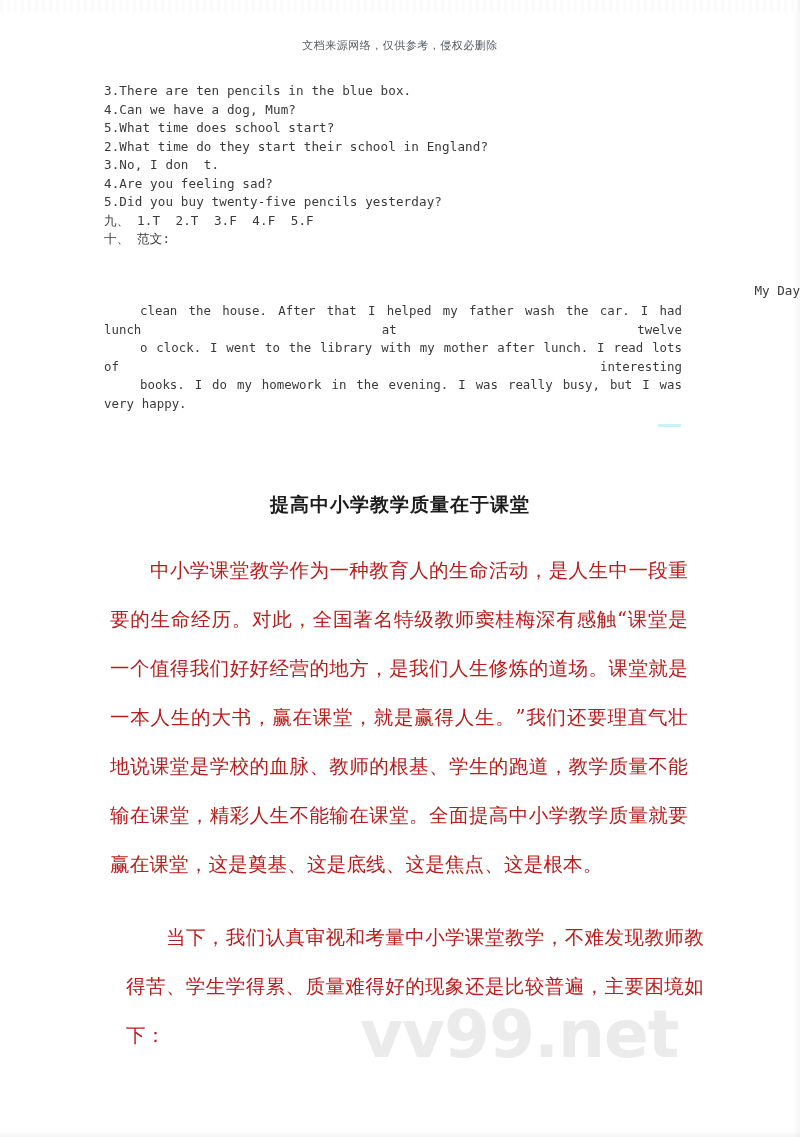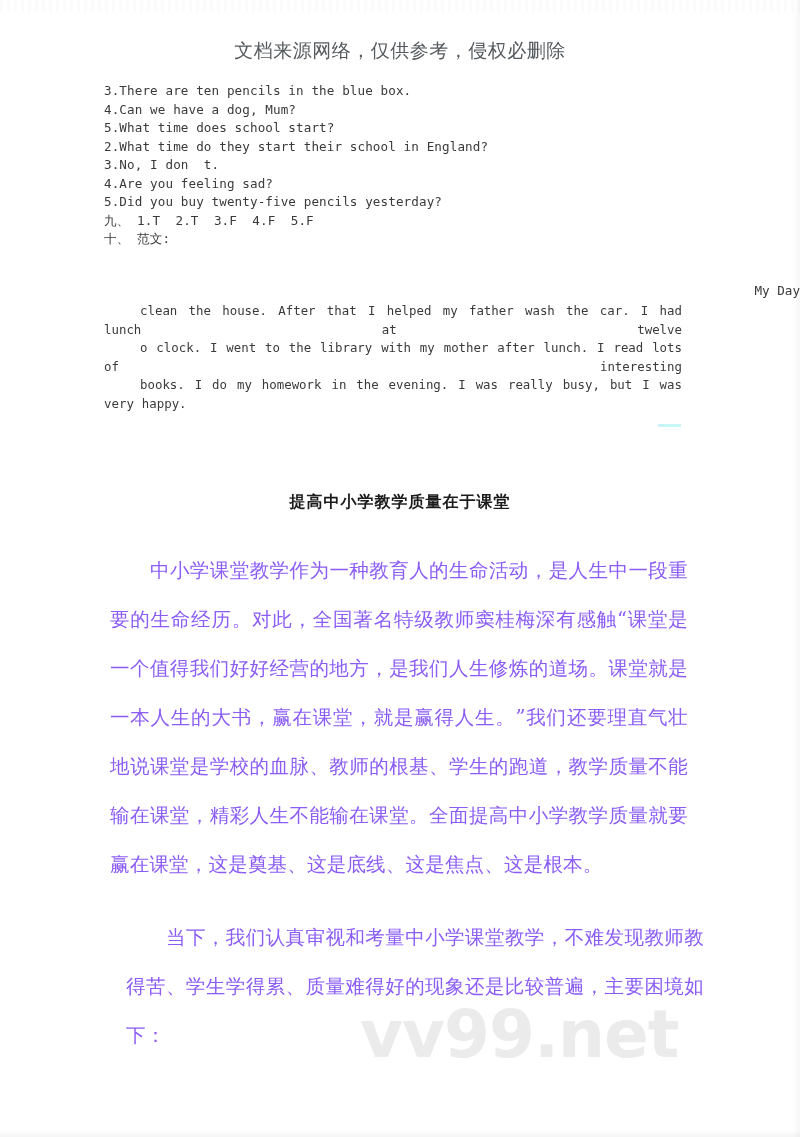--- a/index.html
+++ b/index.html
@@ -51,21 +51,21 @@
       rgba(0,0,0,0) 7px);
   }
 
   
   #source-notice {
     position: absolute;
     left: 0; top: 38px;
     width: 800px;
     text-align: center;
     font-family: "DejaVu Sans", "Liberation Sans", sans-serif;
-    font-size: 19px;
+    font-size: 11px;
     letter-spacing: 0.5px;
     color: #555a5e;
     white-space: nowrap;
   }
 
   
   #answer-key {
     position: absolute;
     left: 104px;
     top: 82px;
@@ -123,32 +123,32 @@
 
   
   #article-title {
     position: absolute;
     left: 0;
     top: 492px;
     width: 800px;
     text-align: center;
     font-family: "DejaVu Sans", "Liberation Sans", sans-serif;
     font-weight: bold;
-    font-size: 16px;
+    font-size: 19px;
     letter-spacing: 1px;
     color: #1c1c1c;
   }
   .article-para {
     position: absolute;
     left: 110px;
     width: 578px;
     font-family: "DejaVu Serif", "Liberation Serif", serif;
     font-size: 19.5px;
     line-height: 49px;
-    color: #8b5cf6;
+    color: #b91c1c;
     text-align: justify;
     text-align-last: justify;
     text-indent: 40px;
     letter-spacing: 0.2px;
   }
   .article-para.last-left { text-align-last: left; }
   #article-para-1 { top: 546px; }
   #article-para-2 { top: 913px; margin-left: 16px; }
 
   

